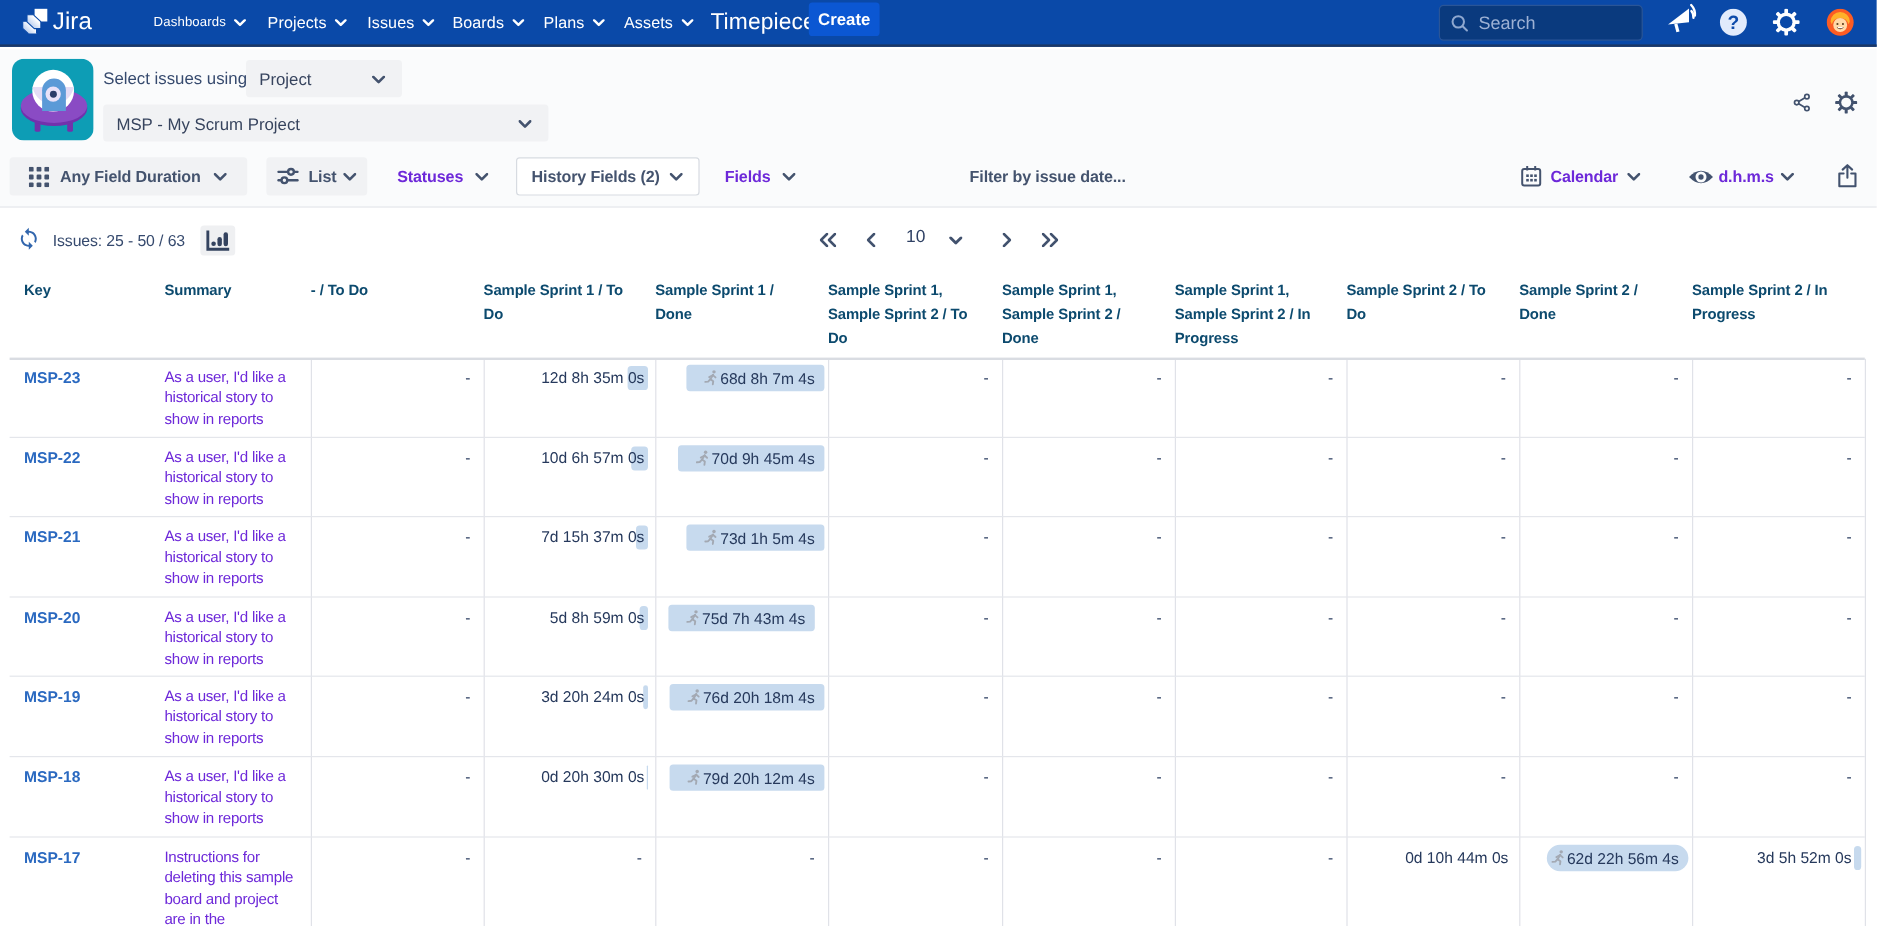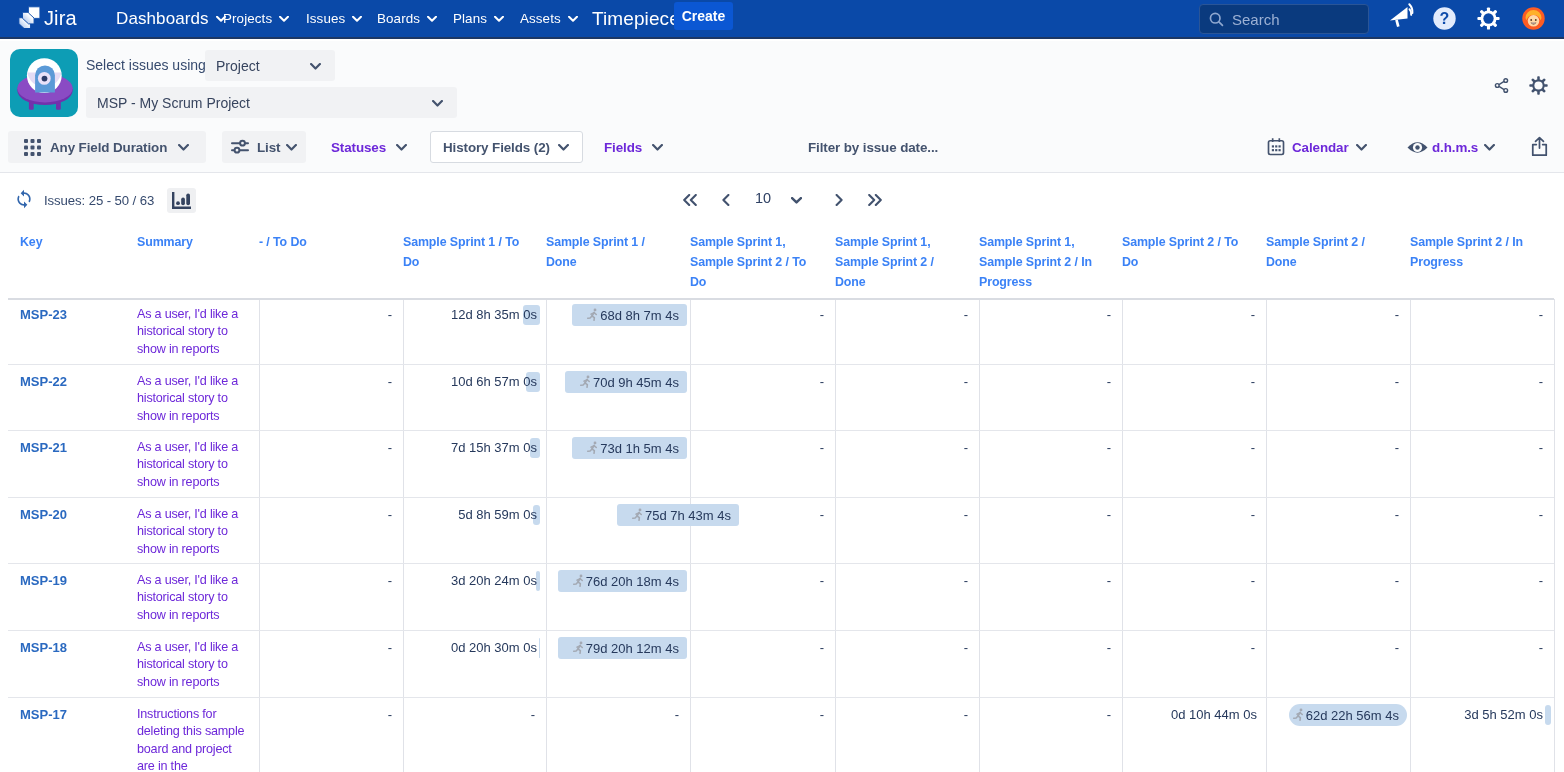--- a/index.html
+++ b/index.html
@@ -26,21 +26,21 @@
   color:#6d28d9; font-size:13.4px; font-weight:700; letter-spacing:-0.1px; }
 .sep { position:absolute; left:0; top:172px; width:1564px; height:1px; background:#e4e6eb; }
 
 .isstxt { position:absolute; left:44px; top:193px; font-size:13.2px; letter-spacing:-0.1px; color:#364a6e; }
 .chartbtn { position:absolute; left:167px; top:188px; width:29px; height:25px;
   background:#eff0f2; border-radius:3px; display:flex; align-items:center; justify-content:center; }
 .pag { position:absolute; top:190px; font-size:15px; font-weight:700; color:#42526e; }
 
 .vline { position:absolute; width:1px; background:#e0e2e8; top:299px; height:473px; }
 .hline { position:absolute; left:8px; width:1546px; height:1px; background:#e4e6eb; }
-.th { position:absolute; top:232px; font-size:12.4px; font-weight:700; color:#3b82f6;
+.th { position:absolute; top:232px; font-size:12.4px; font-weight:700; color:#0c4a6e;
   line-height:20px; letter-spacing:-0.1px; }
 .thr { }
 .key { position:absolute; left:20px; font-size:13px; font-weight:700; color:#2a69c0; }
 .sum { position:absolute; left:137px; width:116px; font-size:12.6px; letter-spacing:-0.2px; color:#6d28d9; line-height:17.4px; }
 .val { position:absolute; text-align:right; font-size:13px; color:#26395c; z-index:3; }
 .bar { position:absolute; background:#c7daee; border-radius:3px; height:20px; z-index:1; }
 .chip { position:absolute; background:#c7daee; border-radius:3px; height:22px; z-index:2;
   display:flex; align-items:center; justify-content:flex-end; font-size:13px; color:#26395c; }
 .chip svg { margin-right:0px; }
 </style></head>
@@ -54,21 +54,21 @@
         <stop offset="1" stop-color="#9db9e8"></stop>
       </linearGradient>
     </defs>
 <g stroke="#0a49a8" stroke-width="1" stroke-linejoin="round">
 <path fill="url(#jg)" d="M1 12.8 h12.6 v12.6 h-6 l-6.6-6.1 z"></path>
 <path fill="url(#jg)" d="M4.9 6.9 h12.6 v12.6 h-6 l-6.6-6.1 z"></path>
 <path fill="#ffffff" d="M11.3 0.9 h12.6 v12.6 h-6 l-6.6-6.1 z"></path>
 </g>
   </svg>
 <div class="nav-item" style="left:44px;font-size:20px;font-weight:400;">Jira</div>
-<div class="nav-item" style="left:116px;font-size:17px">Dashboards<svg style="margin-left:7px" width="10" height="6" viewBox="0 0 10 6">
+<div class="nav-item" style="left:128px;font-size:11px">Dashboards<svg style="margin-left:7px" width="10" height="6" viewBox="0 0 10 6">
       <path d="M1 0.8 L5 4.8 L9 0.8" fill="none" stroke="#ffffff" stroke-width="2" stroke-linecap="round" stroke-linejoin="round"></path>
     </svg></div>
 <div class="nav-item" style="left:223px;font-size:13.4px">Projects<svg style="margin-left:7px" width="10" height="6" viewBox="0 0 10 6">
       <path d="M1 0.8 L5 4.8 L9 0.8" fill="none" stroke="#ffffff" stroke-width="2" stroke-linecap="round" stroke-linejoin="round"></path>
     </svg></div>
 <div class="nav-item" style="left:306px;font-size:13.4px">Issues<svg style="margin-left:7px" width="10" height="6" viewBox="0 0 10 6">
       <path d="M1 0.8 L5 4.8 L9 0.8" fill="none" stroke="#ffffff" stroke-width="2" stroke-linecap="round" stroke-linejoin="round"></path>
     </svg></div>
 <div class="nav-item" style="left:377px;font-size:13.4px">Boards<svg style="margin-left:7px" width="10" height="6" viewBox="0 0 10 6">
       <path d="M1 0.8 L5 4.8 L9 0.8" fill="none" stroke="#ffffff" stroke-width="2" stroke-linecap="round" stroke-linejoin="round"></path>
@@ -404,21 +404,21 @@
 <div class="sum" style="top:506px">As a user, I'd like a<br>historical story to<br>show in reports</div>
 <div class="val" style="left:259px;top:507px;width:133px">-</div>
 <div class="val" style="left:690px;top:507px;width:134px">-</div>
 <div class="val" style="left:835px;top:507px;width:133px">-</div>
 <div class="val" style="left:979px;top:507px;width:132px">-</div>
 <div class="val" style="left:1122px;top:507px;width:133px">-</div>
 <div class="val" style="left:1266px;top:507px;width:133px">-</div>
 <div class="val" style="left:1410px;top:507px;width:133px">-</div>
 <div class="val" style="left:403px;top:507px;width:134px">5d 8h 59m 0s</div>
 <div class="bar" style="left:532.5px;top:505px;width:7.5px"></div>
-<div class="chip" style="right:825px;top:504px;padding:0 8px 0 13px;justify-content:center;">
+<div class="chip" style="right:885px;top:504px;padding:0 8px 0 13px;justify-content:center;">
     <svg width="15" height="16" viewBox="0 0 24 24">
       <g stroke="#a3a9b3" stroke-width="2.5" fill="none" stroke-linecap="round" stroke-linejoin="round">
 <circle cx="16" cy="3.8" r="2.3" fill="#a3a9b3" stroke="none"></circle>
 <path d="M14.8 7.8 L11.2 13.6"></path>
 <path d="M14.7 8.2 L9.6 10.8"></path>
 <path d="M14.5 8.2 L18 11.2"></path>
 <path d="M11.2 13.6 L15 16.2 L14.4 20.5"></path>
 <path d="M11.2 13.6 L8.2 16.8 L4.4 17.2"></path>
 </g>
     </svg>

